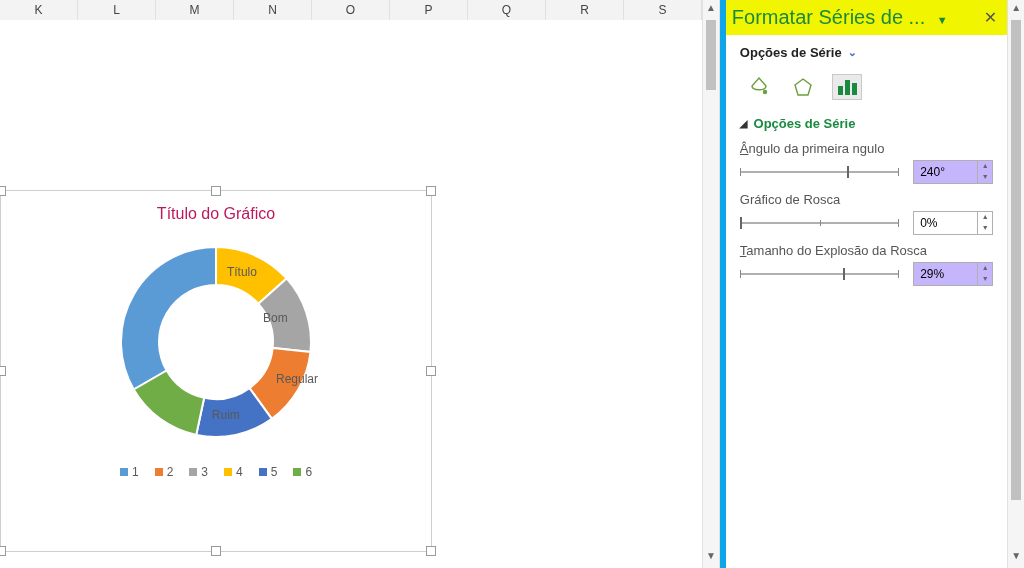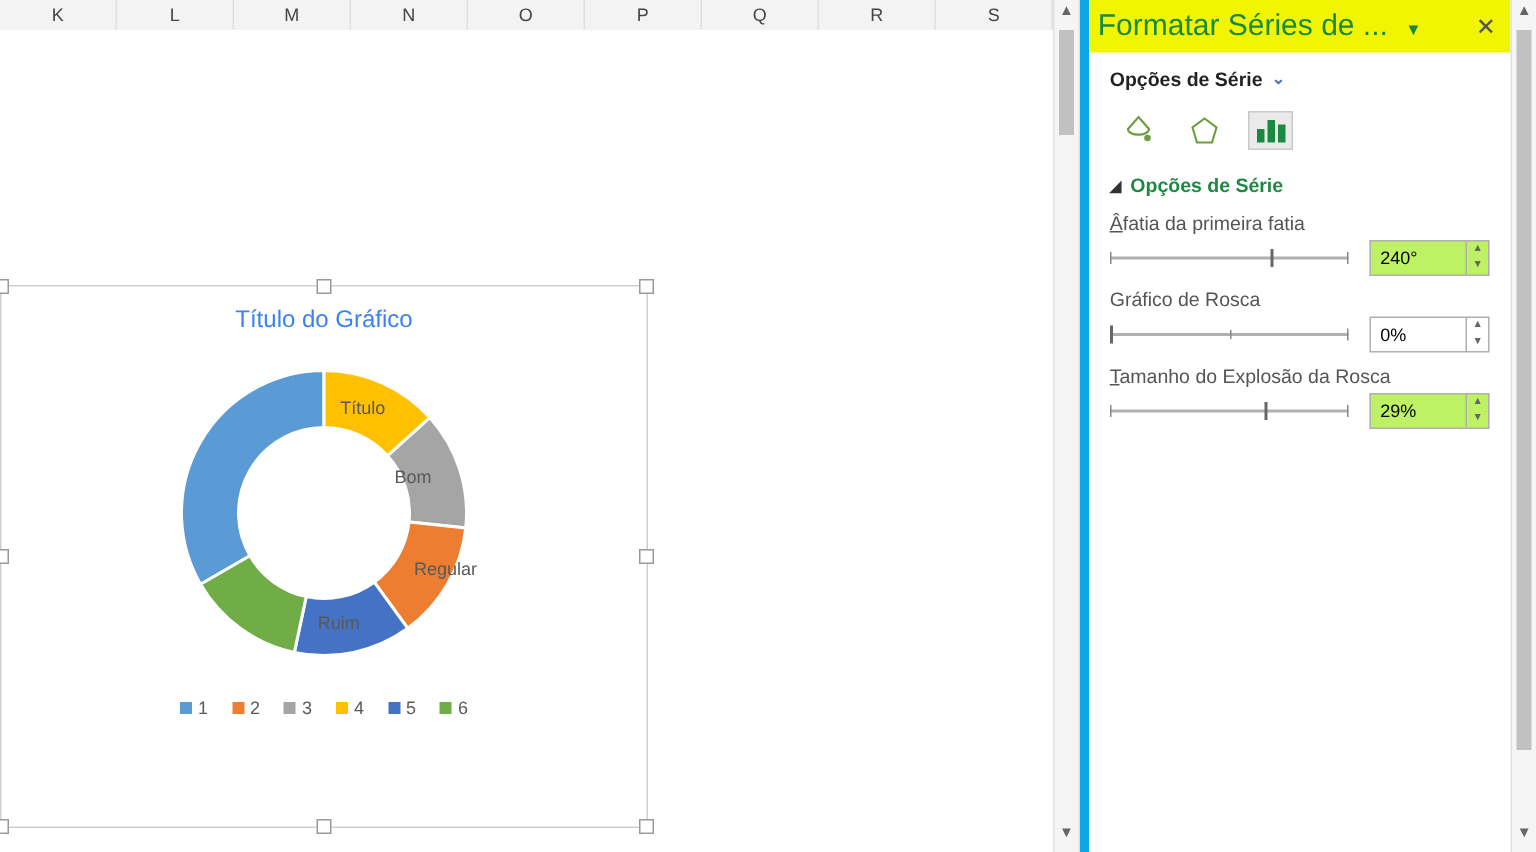--- a/index.html
+++ b/index.html
@@ -16,21 +16,21 @@
   
   .chart-obj { position:absolute; left:0px; top:170px; width:430px; height:360px; background:#fff; border:1px solid #cfcfcf; }
   .handle { position:absolute; width:8px; height:8px; background:#fff; border:1px solid #9a9a9a; }
   .handle.tl{ left:-5px; top:-5px; } .handle.tr{ right:-5px; top:-5px; }
   .handle.bl{ left:-5px; bottom:-5px; } .handle.br{ right:-5px; bottom:-5px; }
   .handle.tc{ left:50%; margin-left:-5px; top:-5px; }
   .handle.bc{ left:50%; margin-left:-5px; bottom:-5px; }
   .handle.ml{ left:-5px; top:50%; margin-top:-5px; }
   .handle.mr{ right:-5px; top:50%; margin-top:-5px; }
 
-  .chart-title { text-align:center; font-size:16px; color:#3b82f6; padding:14px 0 6px; }
+  .chart-title { text-align:center; font-size:16px; color:#be185d; padding:14px 0 6px; }
   .donut-wrap { position:relative; width:210px; height:210px; margin:8px auto 0; }
   .donut-wrap svg { position:absolute; top:0; left:0; }
   .seg-label { position:absolute; font-size:12px; color:#595959; }
 
   .legend { display:flex; gap:16px; justify-content:center; margin-top:18px; }
   .leg-item { display:flex; align-items:center; font-size:12px; color:#595959; gap:4px; }
   .leg-sw { width:8px; height:8px; display:inline-block; }
 
   
   .vscroll { width:18px; background:#f5f5f5; border-left:1px solid #e1e1e1; border-right:1px solid #e1e1e1; position:relative; }
@@ -63,21 +63,21 @@
   .slider .track { position:absolute; left:0; right:0; top:5px; height:2px; background:#b0b0b0; }
   .slider .tick-l,.slider .tick-r{ position:absolute; top:2px; width:1px; height:8px; background:#888; }
   .slider .tick-l{left:0;} .slider .tick-r{right:0;}
   .slider .tick-m{ position:absolute; top:3px; width:1px; height:6px; background:#888; left:50%;}
   .slider .knob { position:absolute; top:0; width:2px; height:12px; background:#666; }
 
   .numbox { width:78px; height:22px; border:1px solid #b0b0b0; font-size:12px; display:flex; align-items:center; position:relative; background:#fff;}
   .numbox span { padding-left:6px; flex:1; }
   .spin { position:absolute; right:0; top:0; bottom:0; width:14px; border-left:1px solid #b0b0b0; display:flex; flex-direction:column;}
   .spin div{ flex:1; text-align:center; font-size:7px; color:#666; line-height:10px;}
-  .numbox.hl { background:#bef264; }
+  .numbox.hl { background:#c4b5fd; }
 
 </style>
 </head>
 <body>
 
 <div class="root">
 
   <div class="sheet-area">
     <div class="col-headers" id="colHeaders">
         <div class="col-h">K</div>
@@ -189,21 +189,21 @@
             </svg>
         </div>
       </div>
 
       <div class="series-hdr">
         <span class="tri">◢</span>
         <span>Opções de Série</span>
       </div>
 
       <div class="field">
-        <div class="field-label"><span style="text-decoration:underline">Â</span><span>fatia da primeira fatia</span></div>
+        <div class="field-label"><span style="text-decoration:underline">Â</span><span>ngulo da primeira ngulo</span></div>
         <div class="field-row">
           <div class="slider">
             <div class="track"></div>
               <div class="tick-l"></div>
               <div class="tick-r"></div>
             <div class="knob" id="knob-angle" style="left: 67%;"></div>
           </div>
           <div class="numbox hl">
             <span>240°</span>
             <div class="spin">

